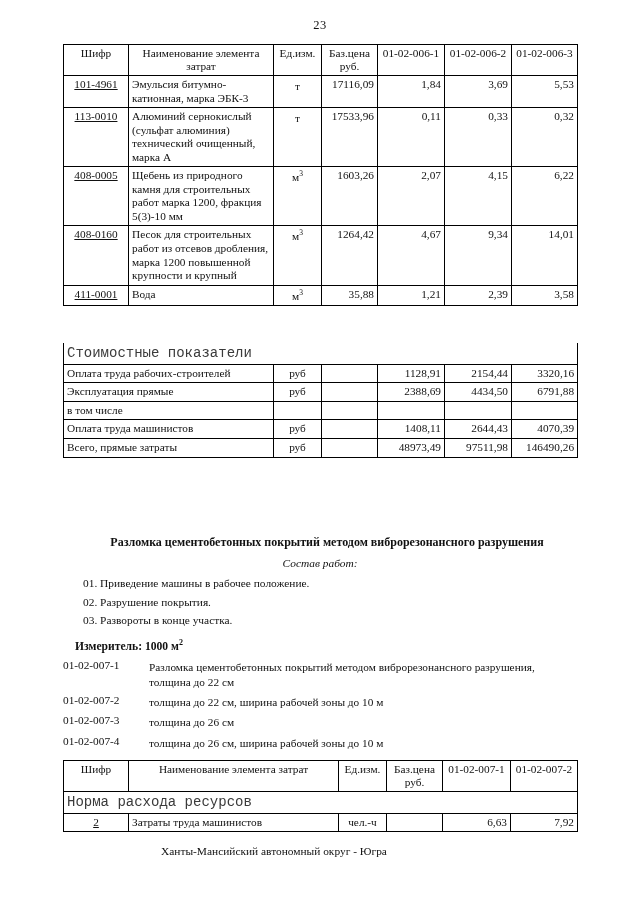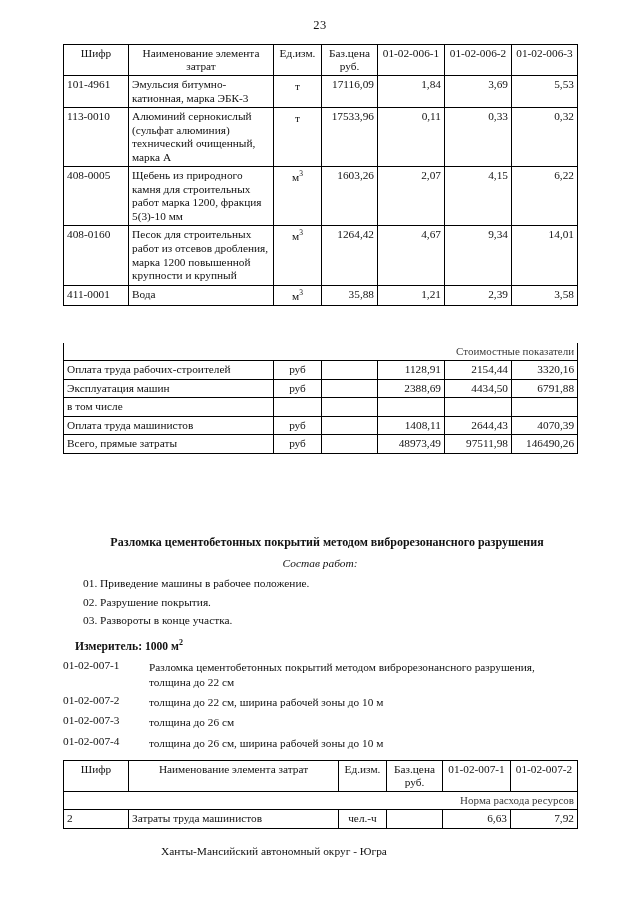--- a/index.html
+++ b/index.html
@@ -56,42 +56,41 @@
   .t1 col.c-v2     { width: 67px; }
   .t1 col.c-v3     { width: 66px; }
 
   .head-cell {
     text-align: center;
     vertical-align: middle;
     font-size: 11.3px;
     padding: 4px 2px;
     line-height: 1.15;
   }
-  .cell-code { text-align: left; white-space: nowrap; }
+  .cell-code { text-align: center; white-space: nowrap; text-decoration: underline; }
   .cell-name { text-align: left; }
   .cell-unit { text-align: center; }
   .cell-num  { text-align: right; padding-right: 5px; }
 
   
   .t2 { position: absolute; left: 63px; top: 343px; width: 514px; }
   .t2 col.c-name   { width: 210px; }
   .t2 col.c-unit   { width: 48px; }
   .t2 col.c-price  { width: 56px; }
   .t2 col.c-v1     { width: 67px; }
   .t2 col.c-v2     { width: 67px; }
   .t2 col.c-v3     { width: 66px; }
   .t2 td { padding-top: 3px; padding-bottom: 3px; }
   .band-row td {
     border-left: none;
     border-right: none;
     border-top: none;
     border-bottom: 1px solid #000;
-    text-align: right;
-    font-family: Liberation Serif, serif;
-    font-size: 11px;
+    font-family: Liberation Mono, monospace;
+    font-size: 14px;
     color: #3a3a3a;
     padding-right: 4px;
     padding-top: 1px;
     padding-bottom: 1px;
   }
   .band-row.no-top td { border-top: none; }
   .bold { font-weight: bold; }
   .sum-label { text-align: left; padding-left: 6px; }
   .sum-unit  { text-align: center; }
   .sum-num   { text-align: right; padding-right: 5px; }
@@ -263,21 +262,21 @@
       <tr>
         <td class="sum-label bold">Оплата труда рабочих-строителей</td>
         <td class="sum-unit bold">руб</td>
         <td class="sum-num"></td>
         <td class="sum-num bold">1128,91</td>
         <td class="sum-num bold">2154,44</td>
         <td class="sum-num bold">3320,16</td>
       </tr>
 
       <tr>
-        <td class="sum-label bold">Эксплуатация машин</td>
+        <td class="sum-label bold">Эксплуатация прямые</td>
         <td class="sum-unit bold">руб</td>
         <td class="sum-num"></td>
         <td class="sum-num bold">2388,69</td>
         <td class="sum-num bold">4434,50</td>
         <td class="sum-num bold">6791,88</td>
       </tr>
 
       <tr>
         <td class="sum-label">в том числе</td>
         <td class="sum-unit"></td>

